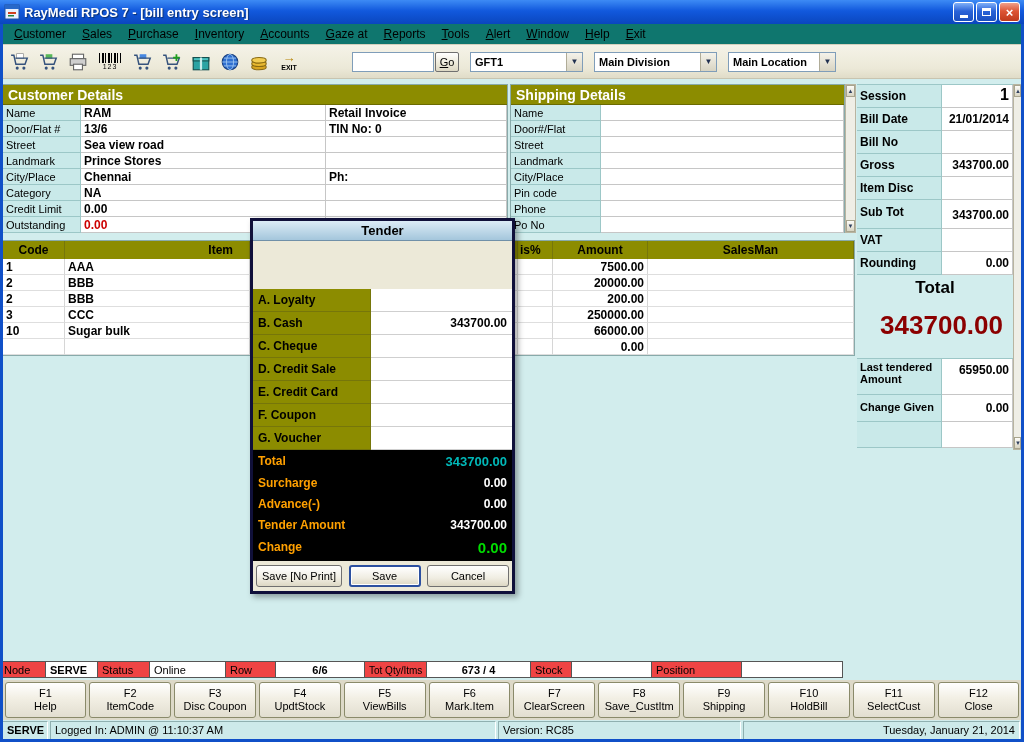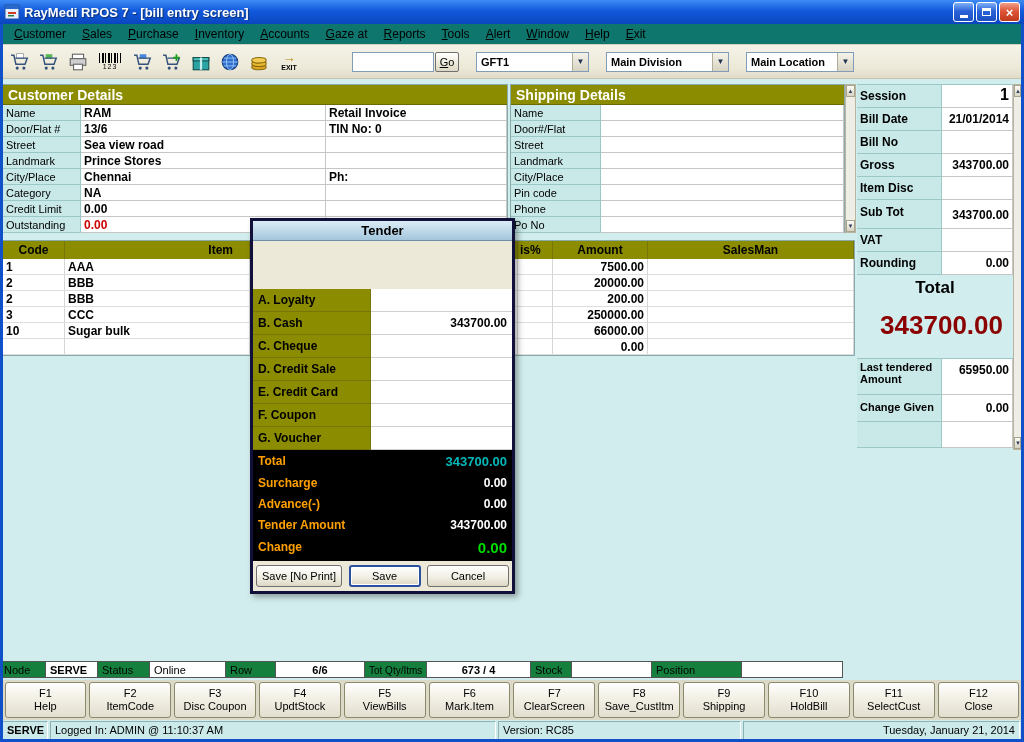--- a/index.html
+++ b/index.html
@@ -45,21 +45,21 @@
   .barcode-bars { width:22px; height:10px;
     background:repeating-linear-gradient(90deg,#000 0 1px,transparent 1px 3px,#000 3px 5px,transparent 5px 6px); }
   .barcode-num { font-size:7px; line-height:7px; letter-spacing:1px; }
   .exit-word { font-size:7px; line-height:8px; font-weight:bold; }
   .exit-arrow { font-size:13px; line-height:13px; font-weight:bold; color:#b8860b; }
   .tb-input { width:82px; height:20px; border:1px solid #7f9db9; background:#fff; margin-left:46px;
     font-size:12px; padding:0 3px; font-family:"Liberation Sans", sans-serif; }
   .go-btn { height:20px; width:24px; margin-left:1px; border:1px solid #707070; border-radius:2px;
     background:linear-gradient(180deg,#fff,#ece9d8 60%,#ddd8c4); font-size:11px; text-align:center; line-height:18px; }
   .go-btn::first-letter { text-decoration:underline; }
-  .combo { height:20px; border:1px solid #7f9db9; background:#fff; display:flex; align-items:center; margin-left:17px; }
+  .combo { height:20px; border:1px solid #7f9db9; background:#fff; display:flex; align-items:center; margin-left:11px; }
   .combo .cval { font-size:11px; font-weight:bold; padding:0 4px; flex:1; white-space:nowrap; overflow:hidden; }
   .combo .carrow { width:16px; height:18px; background:linear-gradient(180deg,#f4f2ea,#d8d4c2);
     border-left:1px solid #b0ac98; font-size:8px; text-align:center; line-height:18px; color:#203050; }
   .combo1 { width:113px; } .combo2 { width:123px; } .combo3 { width:108px; }
 
   
   .phead { background:#8c8c00; color:#fff; font-weight:bold; font-size:14px; height:20px;
     padding:2px 0 0 5px; border-bottom:1px solid #6a6a00; }
   .lbl { background:#c9e9e9; border-right:1px solid #9cc7c7; border-bottom:1px solid #9cc7c7;
     font-size:11px; padding:2px 0 0 3px; white-space:nowrap; overflow:hidden; }
@@ -132,21 +132,21 @@
   .dlg-btn { height:22px; border:1px solid #707070; border-radius:3px; font-size:11px;
     background:linear-gradient(180deg,#fff,#f0ede2 60%,#ddd8c4); text-align:center;
     font-family:"Liberation Sans", sans-serif; }
   .btn-noprint { width:86px; } .btn-save { width:72px; border:2px solid #2c50a0;
     box-shadow:inset 0 0 0 1px #fff; } .btn-cancel { width:82px; }
 
   
   .statusrow { position:absolute; left:0; top:661px; height:17px; display:flex; z-index:5; }
   .statusrow span { display:inline-block; height:17px; border:1px solid #555; margin-left:-1px;
     font-size:11px; padding:2px 0 0 4px; white-space:nowrap; overflow:hidden; }
-  .s-cyan { background:#15803d; }
+  .s-cyan { background:#ef4444; }
   .s-white { background:#fff; }
   .s-bold { font-weight:bold; }
   .s-center { text-align:center; padding-left:0 !important; }
   .s-small { font-size:10px !important; padding-top:3px !important; }
 
   
   .fkeys { position:absolute; left:0; top:680px; width:1024px; height:40px; background:#ddd9c8;
     display:flex; padding:2px 3px; z-index:5; }
   .fkey { flex:1; margin:0 1.5px; border:1px solid #8a8a6a; border-radius:3px;
     background:linear-gradient(180deg,#fff,#f2efe4 45%,#e2ded0); text-align:center;

